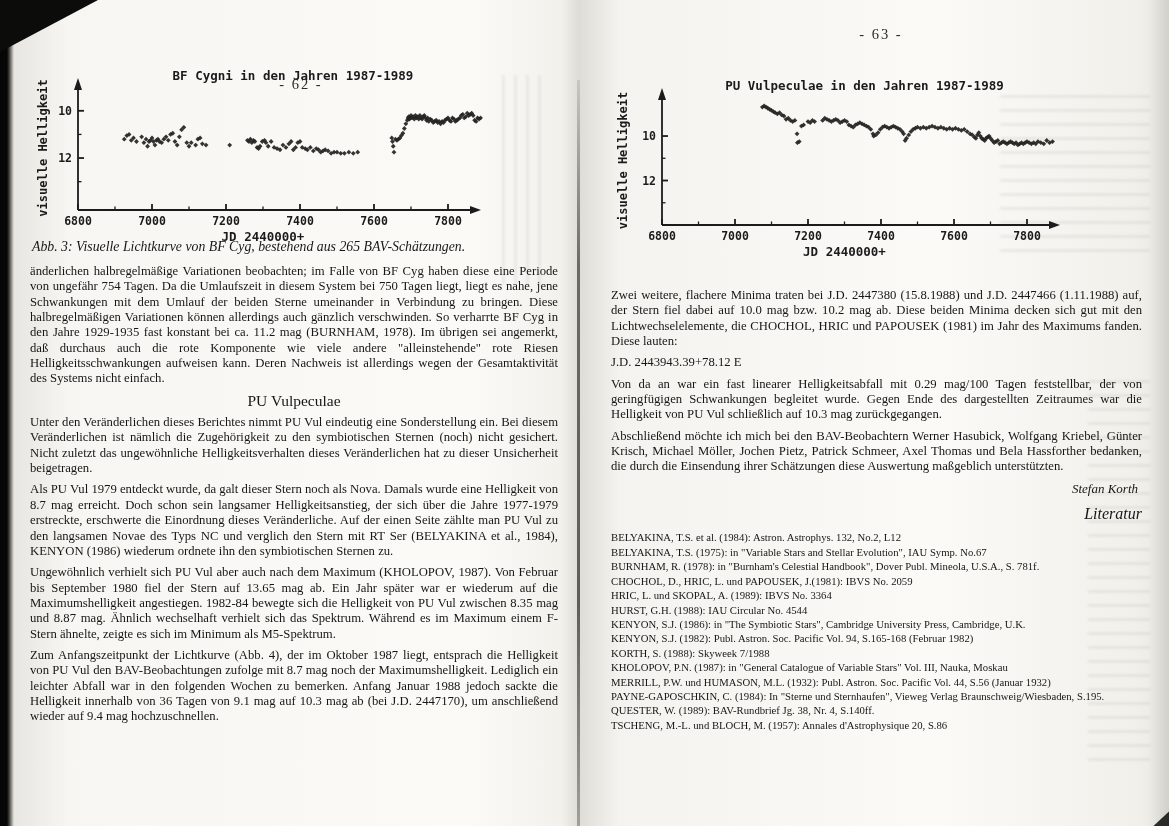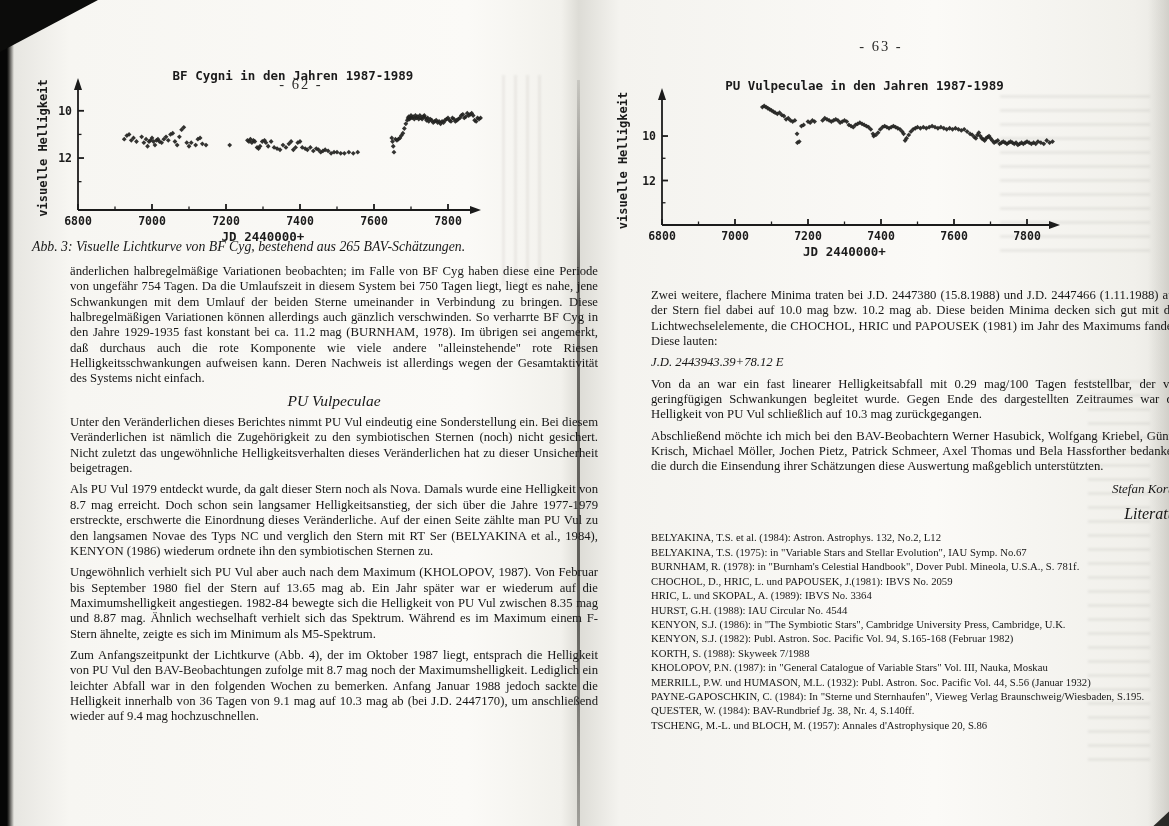--- a/index.html
+++ b/index.html
@@ -21,24 +21,24 @@
   .gutter-line{position:absolute;left:577px;top:80px;width:3px;height:746px;
     background:linear-gradient(180deg,rgba(45,44,40,.12),rgba(45,44,40,.65) 25%,rgba(45,44,40,.72) 70%,rgba(45,44,40,.35));}
   .edge-right-shade{position:absolute;left:1148px;top:0;width:21px;height:826px;
     background:linear-gradient(90deg,rgba(180,178,170,0),rgba(180,178,170,.45));}
   .bleed{position:absolute;filter:blur(1.3px);opacity:.5;pointer-events:none;
     background:repeating-linear-gradient(180deg,rgba(125,123,116,.22) 0 3px,rgba(125,123,116,0) 3px 14px);}
   .bleed.vertical{background:repeating-linear-gradient(90deg,rgba(125,123,116,.20) 0 3px,rgba(125,123,116,0) 3px 12px);}
   
   .pagenum{position:absolute;width:130px;text-align:center;font-size:14.5px;letter-spacing:2px;color:#2a2a28;}
   .caption{position:absolute;font-style:italic;font-size:13.8px;color:#171717;white-space:nowrap;}
-  .body-text{position:absolute;text-align:justify;font-size:12.7px;line-height:15.35px;color:#161616;margin-left:40px;}
+  .body-text{position:absolute;text-align:justify;font-size:12.7px;line-height:15.35px;color:#161616;}
   .body-text p{margin:0 0 6px 0;}
-  .section-heading{font-style:italic;font-weight:normal;font-size:15.5px;text-align:center;margin:5px 0 7px 0;}
-  .formula-line{margin:0 0 6px 0;text-align:left;font-style:italic;}
+  .section-heading{font-weight:normal;font-size:15.5px;text-align:center;margin:5px 0 7px 0;}
+  .formula-line{margin:0 0 6px 0;text-align:left;}
   .signature{text-align:right;font-style:italic;margin:2px 4px 0 0;font-size:13px;}
   .lit-heading{font-style:italic;font-weight:normal;font-size:16px;text-align:right;margin:10px 0 9px 0;}
   .refs{font-size:10.7px;line-height:14.4px;text-align:left;}
   .refs div{white-space:nowrap;overflow:hidden;}
   svg text{font-family:"DejaVu Sans Mono", monospace;font-weight:bold;fill:#1b1b1b;}
 </style>
 </head>
 <body>
 
 <div class="sheet">
@@ -242,21 +242,21 @@
 
   <div class="body-text" style="left:30px;top:264px;width:528px;">
     <p>änderlichen halbregelmäßige Variationen beobachten; im Falle von BF Cyg haben diese eine Periode von ungefähr 754 Tagen. Da die Umlaufszeit in diesem System bei 750 Tagen liegt, liegt es nahe, jene Schwankungen mit dem Umlauf der beiden Sterne umeinander in Verbindung zu bringen. Diese halbregelmäßigen Variationen können allerdings auch gänzlich verschwinden. So verharrte BF Cyg in den Jahre 1929-1935 fast konstant bei ca. 11.2 mag (BURNHAM, 1978). Im übrigen sei angemerkt, daß durchaus auch die rote Komponente wie viele andere "alleinstehende" rote Riesen Helligkeitsschwankungen aufweisen kann. Deren Nachweis ist allerdings wegen der Gesamtaktivität des Systems nicht einfach.</p>
     <h3 class="section-heading">PU Vulpeculae</h3>
     <p>Unter den Veränderlichen dieses Berichtes nimmt PU Vul eindeutig eine Sonderstellung ein. Bei diesem Veränderlichen ist nämlich die Zugehörigkeit zu den symbiotischen Sternen (noch) nicht gesichert. Nicht zuletzt das ungewöhnliche Helligkeitsverhalten dieses Veränderlichen hat zu dieser Unsicherheit beigetragen.</p>
     <p>Als PU Vul 1979 entdeckt wurde, da galt dieser Stern noch als Nova. Damals wurde eine Helligkeit von 8.7 mag erreicht. Doch schon sein langsamer Helligkeitsanstieg, der sich über die Jahre 1977-1979 erstreckte, erschwerte die Einordnung dieses Veränderliche. Auf der einen Seite zählte man PU Vul zu den langsamen Novae des Typs NC und verglich den Stern mit RT Ser (BELYAKINA et al., 1984), KENYON (1986) wiederum ordnete ihn den symbiotischen Sternen zu.</p>
     <p>Ungewöhnlich verhielt sich PU Vul aber auch nach dem Maximum (KHOLOPOV, 1987). Von Februar bis September 1980 fiel der Stern auf 13.65 mag ab. Ein Jahr später war er wiederum auf die Maximumshelligkeit angestiegen. 1982-84 bewegte sich die Helligkeit von PU Vul zwischen 8.35 mag und 8.87 mag. Ähnlich wechselhaft verhielt sich das Spektrum. Während es im Maximum einem F-Stern ähnelte, zeigte es sich im Minimum als M5-Spektrum.</p>
     <p>Zum Anfangszeitpunkt der Lichtkurve (Abb. 4), der im Oktober 1987 liegt, entsprach die Helligkeit von PU Vul den BAV-Beobachtungen zufolge mit 8.7 mag noch der Maximumshelligkeit. Lediglich ein leichter Abfall war in den folgenden Wochen zu bemerken. Anfang Januar 1988 jedoch sackte die Helligkeit innerhalb von 36 Tagen von 9.1 mag auf 10.3 mag ab (bei J.D. 2447170), um anschließend wieder auf 9.4 mag hochzuschnellen.</p>
   </div>
 
-  <div class="pagenum" style="left:816px;top:38px;">- 63 -</div>
+  <div class="pagenum" style="left:816px;top:26px;">- 63 -</div>
 
   <svg id="chart-pu" width="470" height="195" style="position:absolute;left:614px;top:76px;">
       <line x1="48" y1="18" x2="48" y2="149" stroke="#1b1b1b" stroke-width="1.8"></line>
       <polygon points="44,24 52,24 48,12" fill="#1b1b1b"></polygon>
       <line x1="48" y1="149" x2="437" y2="149" stroke="#1b1b1b" stroke-width="1.8"></line>
       <polygon points="435,145 435,153 446,149" fill="#1b1b1b"></polygon>
       <line x1="48" y1="149" x2="48" y2="143" stroke="#1b1b1b" stroke-width="1.8"></line>
       <text x="48" y="164" text-anchor="middle" font-size="11.5">6800</text>
       <line x1="121" y1="149" x2="121" y2="143" stroke="#1b1b1b" stroke-width="1.8"></line>
       <text x="121" y="164" text-anchor="middle" font-size="11.5">7000</text>
@@ -431,18 +431,18 @@
       <div>BURNHAM, R. (1978): in "Burnham's Celestial Handbook", Dover Publ. Mineola, U.S.A., S. 781f.</div>
       <div>CHOCHOL, D., HRIC, L. und PAPOUSEK, J.(1981): IBVS No. 2059</div>
       <div>HRIC, L. und SKOPAL, A. (1989): IBVS No. 3364</div>
       <div>HURST, G.H. (1988): IAU Circular No. 4544</div>
       <div>KENYON, S.J. (1986): in "The Symbiotic Stars", Cambridge University Press, Cambridge, U.K.</div>
       <div>KENYON, S.J. (1982): Publ. Astron. Soc. Pacific Vol. 94, S.165-168 (Februar 1982)</div>
       <div>KORTH, S. (1988): Skyweek 7/1988</div>
       <div>KHOLOPOV, P.N. (1987): in "General Catalogue of Variable Stars" Vol. III, Nauka, Moskau</div>
       <div>MERRILL, P.W. und HUMASON, M.L. (1932): Publ. Astron. Soc. Pacific Vol. 44, S.56 (Januar 1932)</div>
       <div>PAYNE-GAPOSCHKIN, C. (1984): In "Sterne und Sternhaufen", Vieweg Verlag Braunschweig/Wiesbaden, S.195.</div>
-      <div>QUESTER, W. (1984): BAV-Rundbrief Jg. 38, Nr. 4, S.140ff.</div>
+      <div>QUESTER, W. (1989): BAV-Rundbrief Jg. 38, Nr. 4, S.140ff.</div>
       <div>TSCHENG, M.-L. und BLOCH, M. (1957): Annales d'Astrophysique 20, S.86</div>
     </div>
   </div>
 
 </div>
 
 </body></html>

